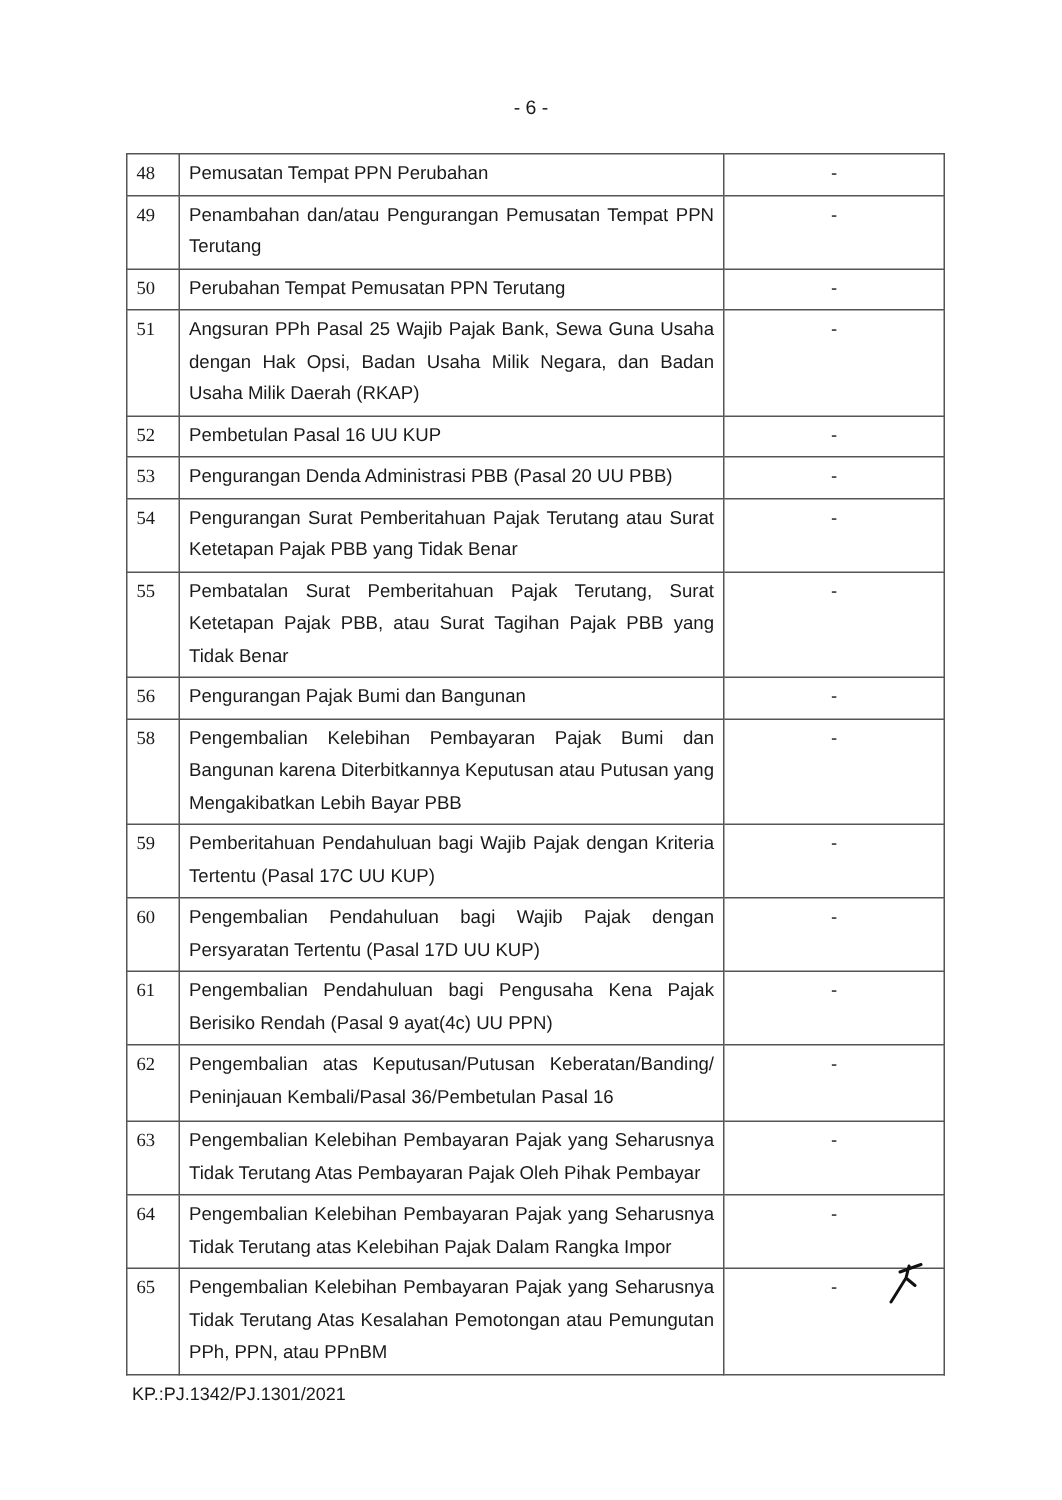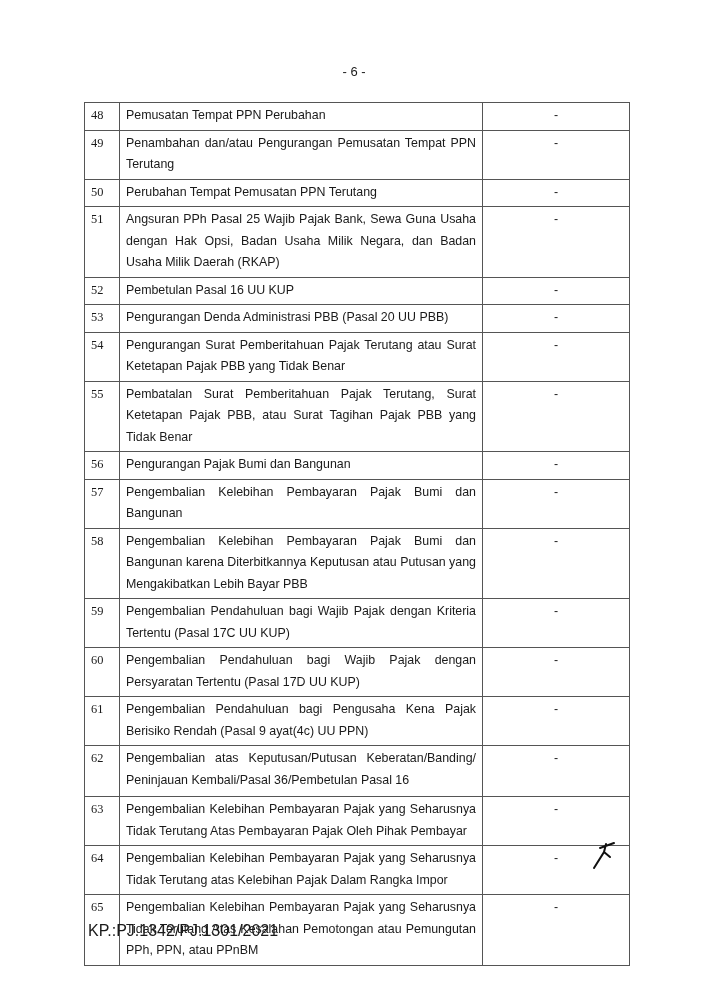--- a/index.html
+++ b/index.html
@@ -16,21 +16,21 @@
     border-collapse: collapse; table-layout: fixed; font-size: 12.4px;
   }
   table.doc-table td {
     border: 1px solid #555; vertical-align: top; padding: 2px 6px 3px 6px;
     line-height: 21.5px;
   }
   td.col-no { width: 22px; padding-left: 6px; font-family: Liberation Serif, serif; }
   td.col-desc { width: 350px; text-align: justify; text-align-last: left; }
   td.col-val { text-align: center; }
   .footer-ref {
-    position: absolute; left: 88px; top: 922px; font-size: 16px;
+    position: absolute; left: 88px; top: 922px; font-size: 12px;
   }
   .signature { position: absolute; left: 590px; top: 840px; width: 26px; height: 30px; }
 </style>
 </head>
 <body>
 
 <div class="page-number">- 6 -</div>
 
 <table class="doc-table">
   <tbody id="table-body">
@@ -72,33 +72,28 @@
       <tr style="height: 63px;">
         <td class="col-no">55</td>
         <td class="col-desc">Pembatalan Surat Pemberitahuan Pajak Terutang, Surat Ketetapan Pajak PBB, atau Surat Tagihan Pajak PBB yang Tidak Benar</td>
         <td class="col-val">-</td>
       </tr>
       <tr style="height: 21px; padding-left: 16px;">
         <td class="col-no">56</td>
         <td class="col-desc">Pengurangan Pajak Bumi dan Bangunan</td>
         <td class="col-val">-</td>
       </tr>
-      <tr style="height: 43px;">
-        <td class="col-no">57</td>
-        <td class="col-desc">Pengembalian Kelebihan Pembayaran Pajak Bumi dan Bangunan</td>
-        <td class="col-val">-</td>
-      </tr>
       <tr style="height: 66px; margin-top: 16px;">
         <td class="col-no">58</td>
         <td class="col-desc">Pengembalian Kelebihan Pembayaran Pajak Bumi dan Bangunan karena Diterbitkannya Keputusan atau Putusan yang Mengakibatkan Lebih Bayar PBB</td>
         <td class="col-val">-</td>
       </tr>
       <tr style="height: 44px;">
         <td class="col-no">59</td>
-        <td class="col-desc">Pengembalian Pendahuluan bagi Wajib Pajak dengan Kriteria Tertentu (Pasal 17C UU KUP)</td>
+        <td class="col-desc">Pemberitahuan Pendahuluan bagi Wajib Pajak dengan Kriteria Tertentu (Pasal 17C UU KUP)</td>
         <td class="col-val">-</td>
       </tr>
       <tr style="height: 45px;">
         <td class="col-no">60</td>
         <td class="col-desc">Pengembalian Pendahuluan bagi Wajib Pajak dengan Persyaratan Tertentu (Pasal 17D UU KUP)</td>
         <td class="col-val">-</td>
       </tr>
       <tr style="height: 47px;">
         <td class="col-no">61</td>
         <td class="col-desc">Pengembalian Pendahuluan bagi Pengusaha Kena Pajak Berisiko Rendah (Pasal 9 ayat(4c) UU PPN)</td>

